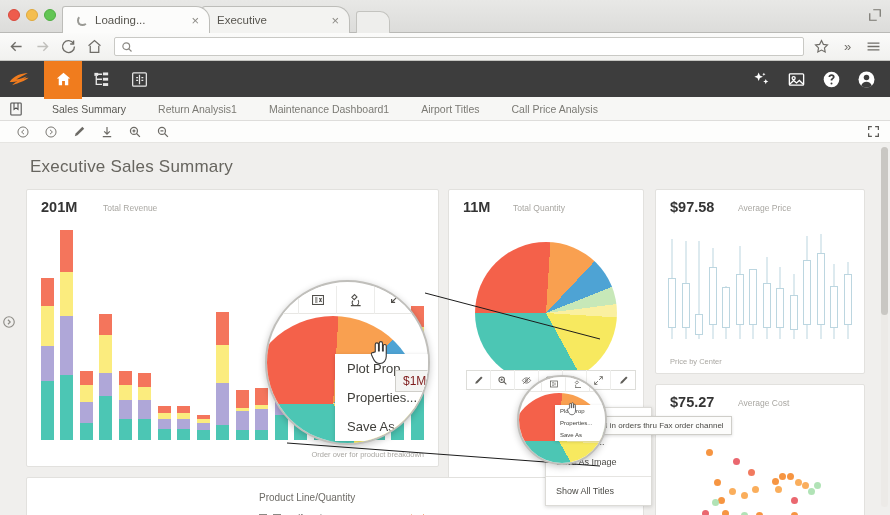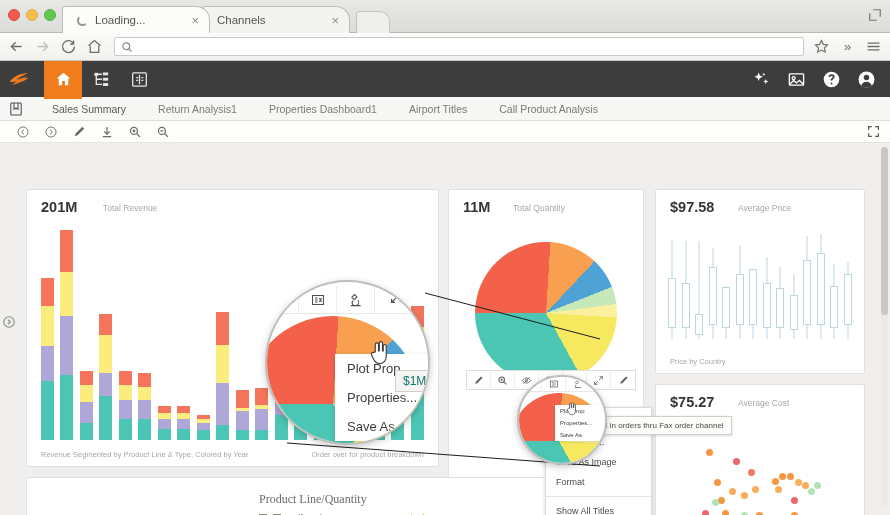--- a/index.html
+++ b/index.html
@@ -147,21 +147,21 @@
   .boxes { position:absolute; left:12px; right:12px; top:44px; bottom:22px; display:flex; align-items:flex-end; justify-content:space-between;}
   .boxcol { position:relative; width:8px; height:100%; }
   .whisker { position:absolute; left:50%; width:1px; background:#bcd6e0; transform:translateX(-50%);}
   .boxrect { position:absolute; left:0; width:8px; border:1px solid #bcd6e0; background:#fff;}
 
   
   .scatter { position:absolute; left:0;top:0;right:0;bottom:0; }
   .pt { position:absolute; border-radius:50%; }
 
   
-  .pl-title { position:absolute; left:232px; top:14px; font-size:12px; color:#6d6b66;font-family:Liberation Serif, serif;}
+  .pl-title { position:absolute; left:232px; top:14px; font-size:10px; color:#6d6b66;}
   .pl-row { position:absolute; left:232px; top:35px; display:flex; align-items:center; gap:6px; font-size:8.5px; color:#5d5b57;}
   .plus-box { width:8px;height:8px;border:1px solid #8b8984; position:relative; flex:none;}
   .plus-box:before{content:"";position:absolute;left:3px;top:1px;width:1px;height:6px;background:#8b8984;}
   .plus-box:after{content:"";position:absolute;left:1px;top:3px;width:6px;height:1px;background:#8b8984;}
   .chk-box { width:8px;height:8px;border:1px solid #8b8984;background:#fff;flex:none;}
   .pl-val { position:absolute; left:382px; top:35px; font-size:8.5px; color:#f0955a;}
 
   
   .hover-tb {
     position:absolute; left:466px; top:227px; height:20px;
@@ -199,21 +199,21 @@
   .mag-inner { position:absolute; left:0; top:0; transform-origin:0 0; }
 
   
   .m-toolbar { position:absolute; height:26px; background:#fff; border-bottom:1px solid #e8e7e4; display:flex; align-items:center;}
   .m-toolbar .mb { width:36px; height:26px; display:flex;align-items:center;justify-content:center; border-right:1px solid #ececea;}
   .m-toolbar svg { width:16px;height:16px;color:#4f4d49; }
 
   .m-menu { position:absolute; background:#fff; font-size:13px; color:#3f3e3a; }
   .m-menu div { padding:7px 12px; white-space:nowrap; }
 
-  .m-tip { position:absolute; background:#f4f4f2; border:1px solid #cfcec9; font-size:12px; color:#0f766e; padding:3px 7px;}
+  .m-tip { position:absolute; background:#f4f4f2; border:1px solid #cfcec9; font-size:12px; color:#7f1d1d; padding:3px 7px;}
 
   .cursor-hand { position:absolute; width:16px;height:20px; z-index:25; }
 
   
   .conn { position:absolute; z-index:19; pointer-events:none; }
 </style>
 </head>
 <body>
 
 <div class="browser-top">
@@ -223,21 +223,21 @@
     <div class="dot green"></div>
   </div>
 
   <div class="tabs-row">
     <div class="btab active">
       <div class="spinner"></div>
       <span class="tab-title">Loading...</span>
       <span class="tab-x">×</span>
     </div>
     <div class="btab">
-      <span class="tab-title">Channels</span>
+      <span class="tab-title">Executive</span>
       <span class="tab-x">×</span>
     </div>
     <div class="btab-new"></div>
   </div>
 
   <svg class="maximize-ico" viewBox="0 0 16 16" fill="none" stroke="currentColor" stroke-width="1.4">
     <path d="M6 2h8v8M10 14H2V6"></path>
   </svg>
 </div>
 
@@ -325,23 +325,23 @@
   </div>
 </div>
 
 <div class="dashstrip">
   <svg class="bookmark-ico" viewBox="0 0 20 20" fill="none" stroke="currentColor" stroke-width="1.3">
     <rect x="3.5" y="2.5" width="13" height="15" rx="1"></rect>
     <path d="M7.5 2.5v8l2.5-2 2.5 2v-8"></path>
   </svg>
   <div class="dtab active">Sales Summary</div>
   <div class="dtab">Return Analysis1</div>
-  <div class="dtab">Properties Dashboard1</div>
+  <div class="dtab">Maintenance Dashboard1</div>
   <div class="dtab">Airport Titles</div>
-  <div class="dtab">Call Product Analysis</div>
+  <div class="dtab">Call Price Analysis</div>
 </div>
 
 <div class="content-toolbar">
   <svg class="ct-ico" viewBox="0 0 20 20" fill="none" stroke="currentColor" stroke-width="1.3">
     <circle cx="10" cy="10" r="7.2"></circle>
       <path d="M11.5 6.8L8 10l3.5 3.2" fill="none"></path>
   </svg>
   <svg class="ct-ico" viewBox="0 0 20 20" fill="none" stroke="currentColor" stroke-width="1.3">
     <circle cx="10" cy="10" r="7.2"></circle>
       <path d="M8.5 6.8L12 10l-3.5 3.2" fill="none"></path>
@@ -365,20 +365,21 @@
   </svg>
 </div>
 
 <div class="surface">
 
   <svg class="left-handle" viewBox="0 0 16 16" fill="none" stroke="currentColor" stroke-width="1.3">
     <circle cx="8" cy="8" r="6"></circle>
       <path d="M6.8 5.4L9.4 8l-2.6 2.6"></path>
   </svg>
 
+  <div class="dash-title">Executive Sales Summary</div>
 
   <div class="scrollbar">
     <div class="thumb"></div>
   </div>
 
   <div class="card" id="card-revenue">
     <div class="kpi-num">201M</div>
     <div class="kpi-lbl" style="left:76px;top:13px;">Total Revenue</div>
     <div class="bars" id="revenue-bars">
         <div class="bar">
@@ -495,21 +496,20 @@
           <div class="seg p" style="height: 14.5455%;"></div>
           <div class="seg t" style="height: 21.8182%;"></div>
         </div>
         <div class="bar">
           <div class="seg r" style="height: 10%;"></div>
           <div class="seg y" style="height: 10.9091%;"></div>
           <div class="seg p" style="height: 17.2727%;"></div>
           <div class="seg t" style="height: 25.4545%;"></div>
         </div>
       </div>
-    <div class="card-caption">Revenue Segmented by Product Line &amp; Type, Colored by Year</div>
     <div class="card-caption right">Order over for product breakdown</div>
   </div>
 
   <div class="card" id="card-qty">
     <div class="kpi-num">11M</div>
     <div class="kpi-lbl" style="left:64px;top:13px;">Total Quantity</div>
     <div id="qty-pie-slot" style="position:absolute;left:0;right:0;top:52px;height:200px;">
         <div style="position: absolute; left: 50%; top: 0px; transform: translateX(-50%); width: 142px; height: 142px; border-radius: 50%; background: conic-gradient(from -90deg, rgb(244, 97, 74) 0deg, rgb(244, 97, 74) 93.6deg, rgb(249, 160, 80) 93.6deg, rgb(249, 160, 80) 133.2deg, rgb(78, 163, 212) 133.2deg, rgb(78, 163, 212) 158.4deg, rgb(199, 232, 184) 158.4deg, rgb(199, 232, 184) 172.8deg, rgb(250, 240, 160) 172.8deg, rgb(250, 240, 160) 183.6deg, rgb(247, 233, 95) 183.6deg, rgb(247, 233, 95) 241.2deg, rgb(76, 198, 180) 241.2deg, rgb(76, 198, 180) 360deg);"></div>
       </div>
     <div class="card-caption">By Order Channels</div>
@@ -569,21 +569,21 @@
         </div>
         <div class="boxcol">
           <div class="whisker" style="bottom: 10%; height: 64%;"></div>
           <div class="boxrect" style="bottom: 20%; height: 36%;"></div>
         </div>
         <div class="boxcol">
           <div class="whisker" style="bottom: 10%; height: 66%;"></div>
           <div class="boxrect" style="bottom: 22%; height: 44%;"></div>
         </div>
       </div>
-    <div class="card-caption">Price by Country</div>
+    <div class="card-caption">Price by Center</div>
   </div>
 
   <div class="card" id="card-cost">
     <div class="kpi-num">$75.27</div>
     <div class="kpi-lbl" style="left:82px;top:13px;">Average Cost</div>
     <div class="scatter" id="cost-scatter" style="top:34px;bottom:6px;left:8px;right:8px;">
         <div class="pt" style="left: 22%; top: 28%; width: 7px; height: 7px; background: rgb(245, 138, 46); opacity: 0.9;"></div>
         <div class="pt" style="left: 36%; top: 36%; width: 7px; height: 7px; background: rgb(232, 86, 95); opacity: 0.9;"></div>
         <div class="pt" style="left: 44%; top: 46%; width: 7px; height: 7px; background: rgb(239, 107, 78); opacity: 0.9;"></div>
         <div class="pt" style="left: 26%; top: 56%; width: 7px; height: 7px; background: rgb(245, 138, 46); opacity: 0.9;"></div>
@@ -662,21 +662,20 @@
       <svg viewBox="0 0 20 20" fill="currentColor">
           <path d="M14.8 2.6l2.6 2.6L7.8 14.8 4 16l1.2-3.8z"></path>
         </svg>
     </div>
   </div>
 
   <div class="ctx-menu" id="ctx-menu">
       <div class="ctx-item">Plot Prop...</div>
       <div class="ctx-item">Properties...</div>
       <div class="ctx-item">Save As Image</div>
-      <div class="ctx-item">Format</div>
       <div class="ctx-sep"></div>
       <div class="ctx-item">Show All Titles</div>
     </div>
 
   <div class="tooltip">$1M in orders thru Fax order channel</div>
 
   <svg class="conn" style="left:0;top:0;width:890px;height:372px;">
     <path d="M425 150 L600 196" stroke="#1c1c1c" stroke-width="1" fill="none"></path>
     <path d="M287 300 L600 323" stroke="#1c1c1c" stroke-width="1" fill="none"></path>
   </svg>

